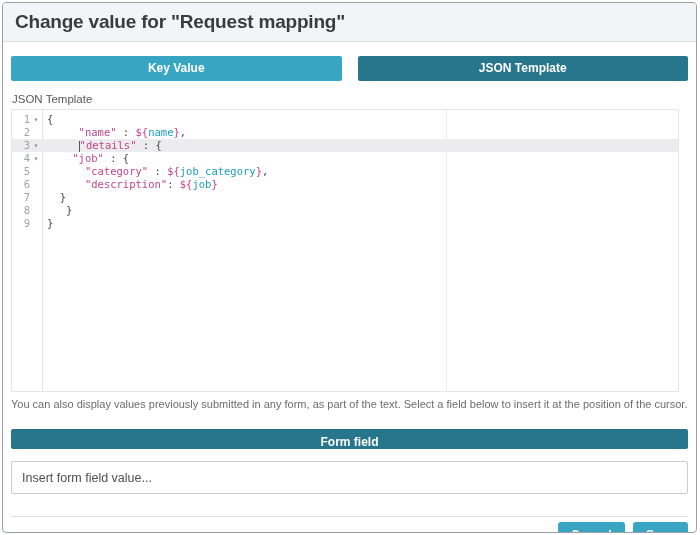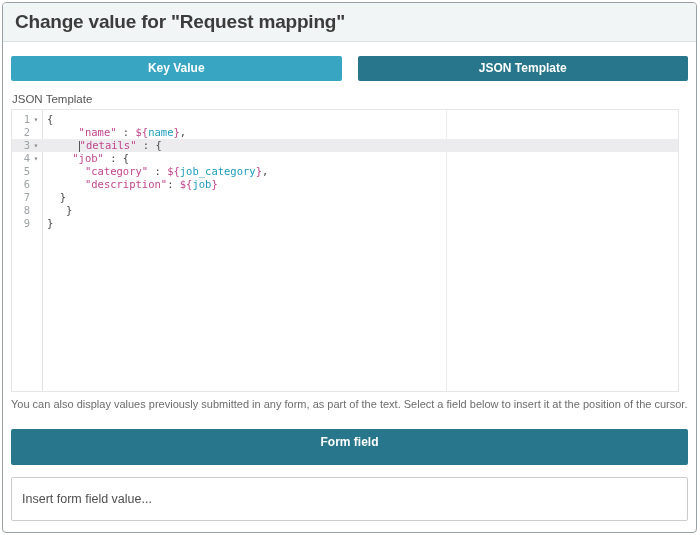--- a/index.html
+++ b/index.html
@@ -20,21 +20,21 @@
   .dlg-body { padding:0 8px; }
 
   .tab-row { display:flex; gap:16px; }
   .tab-row.top { margin-top:14px; }
   .tab-row.bottom { margin-top:6px; }
   .tab {
     flex:1; text-align:center; color:#fff; font-weight:bold; font-size:12px;
     border-radius:2px; cursor:pointer;
   }
   .tab-row.top .tab { height:25px; line-height:25px; }
-  .tab-row.bottom .tab { height:36px; line-height:27px; }
+  .tab-row.bottom .tab { height:20px; line-height:27px; }
   .tab-light { background:#38a6c3; }
   .tab-dark { background:#27768b; }
 
   .editor-label { margin:12px 0 4px 1px; font-size:11.5px; color:#565656; }
 
   .editor {
     position:relative; height:283px; border:1px solid #e6e6e6; background:#fff;
     font-family:"DejaVu Sans Mono", monospace; font-size:10.5px; line-height:13px;
     padding-top:3px; overflow:hidden; margin-right:9px;
   }
@@ -47,21 +47,21 @@
   .ln-text { white-space:pre; padding-left:5px; }
   .seg-p { color:#4a4a4a; }
   .seg-s { color:#c2458d; }
   .seg-v { color:#1b9dbb;margin-top:20px; }
   .seg-cur { display:inline-block; width:0; border-left:1px solid #555; height:11px; vertical-align:middle; }
 
   .help-text { margin-top:6px; font-size:11px; color:#6d6d6d; }
   .tabs-gap { height:13px; }
 
   .insert-input {
-    margin-top:12px; width:100%; height:44px; border:1px solid #cccccc; border-radius:2px;
+    margin-top:12px; width:100%; height:33px; border:1px solid #cccccc; border-radius:2px;
     font-family:"Liberation Sans", sans-serif; font-size:12.5px; color:#333; padding:0 10px;
     outline:none; display:block;
   }
   .insert-input::placeholder { color:#4f4f4f; opacity:1; }
 
   .dlg-footer {
     margin-top:22px; border-top:1px solid #dddddd; padding:5px 0 0 0;
     display:flex; justify-content:flex-end; gap:8px;
   }
   .btn {

